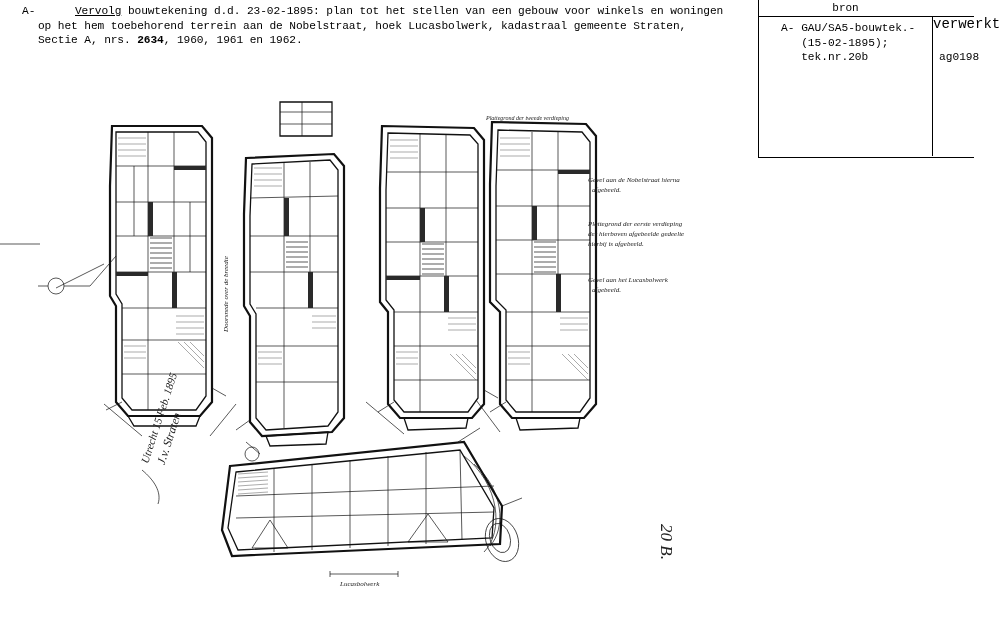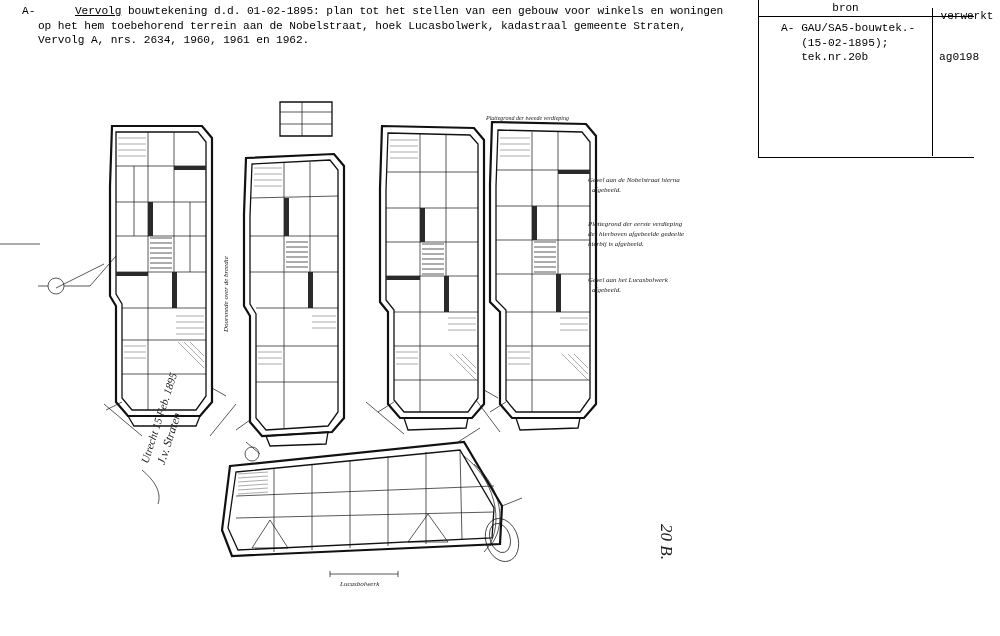--- a/index.html
+++ b/index.html
@@ -34,21 +34,21 @@
     white-space: pre-wrap;
   }
   .desc-prefix {
     position: absolute;
     left: 22px;
     top: 4px;
     font-size: 11.2px;
     line-height: 14.5px;
   }
   .u { text-decoration: underline; margin-left: 37px; }
-  .b { font-weight: normal; }
+  .b { font-weight: bold; }
 
   
   .meta-table {
     position: absolute;
     left: 758px;
     top: 0px;
     width: 216px;
     height: 158px;
     border-left: 1.4px solid #000;
     border-bottom: 1.4px solid #000;
@@ -64,25 +64,24 @@
     position: absolute;
     left: 0; top: 0;
     width: 173px;
     height: 100%;
     text-align: center;
     font-size: 11px;
     line-height: 16px;
   }
   .meta-head .col-verwerkt {
     position: absolute;
-    left: 173px; top: 8px;
+    left: 173px; top: 16px;
     width: 69px;
     height: 100%;
-    text-align: center;
-    font-size: 11px;
+    font-size: 14px;
     line-height: 16px;
     border-left: 1.4px solid #000;
     box-sizing: border-box;
   }
   .meta-body {
     position: relative;
     height: 139px;
   }
   .meta-body .cell-bron {
     position: absolute;
@@ -143,23 +142,23 @@
     color: #222;
   }
 </style>
 </head>
 <body>
 
 <div class="page">
 
   <div class="desc-prefix">A-</div>
 
-  <div class="desc"><span class="u">Vervolg</span><span> bouwtekening d.d. 01-02-1895: plan tot het stellen van een gebouw voor winkels en woningen</span>
+  <div class="desc"><span class="u">Vervolg</span><span> bouwtekening d.d. 23-02-1895: plan tot het stellen van een gebouw voor winkels en woningen</span>
 <span>op het hem toebehorend terrein aan de Nobelstraat, hoek Lucasbolwerk, kadastraal gemeente Straten,</span>
-<span>Vervolg A, nrs. </span><span class="b">2634</span><span>, 1960, 1961 en 1962.</span></div>
+<span>Sectie A, nrs. </span><span class="b">2634</span><span>, 1960, 1961 en 1962.</span></div>
 
   <div class="meta-table">
     <div class="meta-head">
       <div class="col-bron">bron</div>
       <div class="col-verwerkt">verwerkt</div>
     </div>
     <div class="meta-body">
       <div class="cell-bron">A- GAU/SA5-bouwtek.-
    (15-02-1895);
    tek.nr.20b</div>

